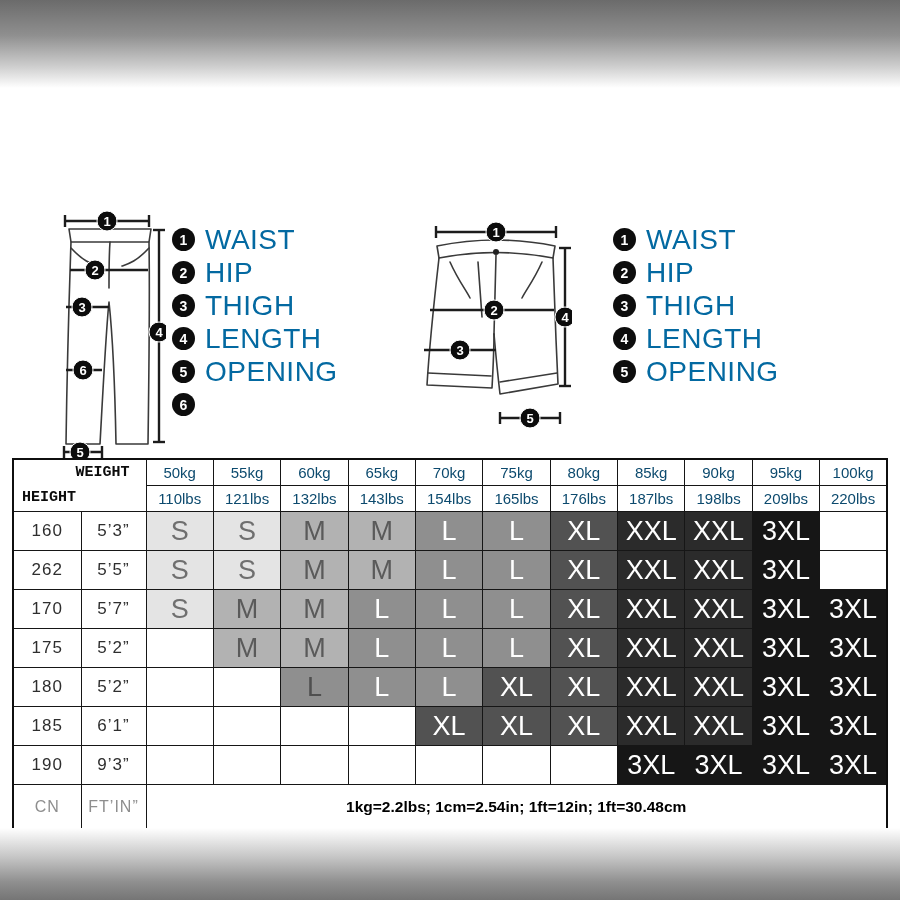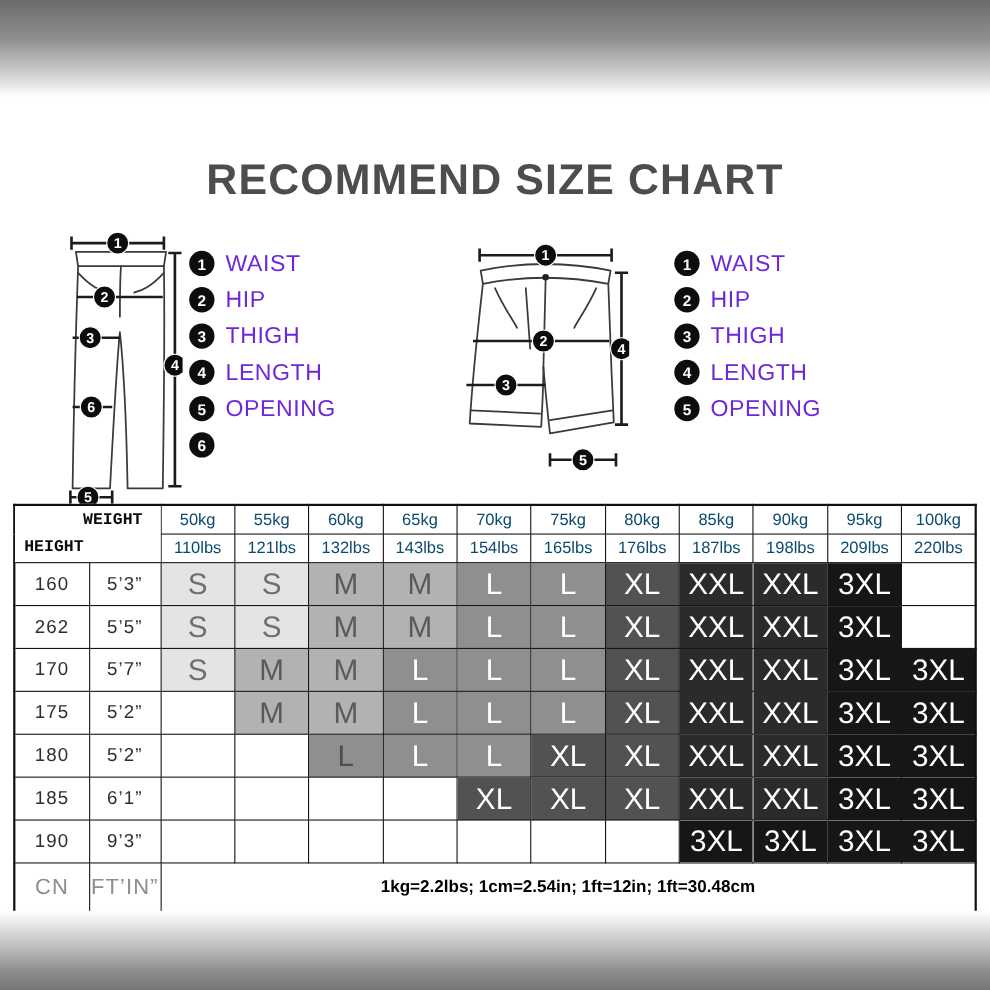--- a/index.html
+++ b/index.html
@@ -19,45 +19,44 @@
   .marker-circle{fill:#0c0c0c;stroke:#ffffff;stroke-width:1;}
   .marker-num{fill:#ffffff;font-size:13px;font-weight:bold;text-anchor:middle;
         font-family:"Liberation Sans",sans-serif;}
   .legend{position:absolute;list-style:none;margin:0;padding:0;}
   #pants-legend{left:172px;top:223px;}
   #shorts-legend{left:613px;top:223px;}
   .legend li{display:flex;align-items:center;height:33px;gap:10px;}
   .bullet{width:23px;height:23px;border-radius:50%;background:#0d0d0d;color:#fff;
         font-size:14px;font-weight:bold;display:flex;align-items:center;justify-content:center;
         flex:0 0 23px;}
-  .legend-label{font-size:21px;color:#6d28d9;letter-spacing:0.5px;white-space:nowrap;}
+  .legend-label{font-size:28px;color:#0369a1;letter-spacing:0.5px;white-space:nowrap;}
   #size-table{position:absolute;left:12px;top:458px;width:876px;border-collapse:collapse;
         table-layout:fixed;border:2px solid #0f0f0f;}
   #size-table th,#size-table td{border:1.5px solid #161616;padding:0;text-align:center;
         vertical-align:middle;overflow:hidden;background:#fff;}
   .kg,.lbs{height:25px;font-size:15px;font-weight:400;color:#0c4a6e;}
   .corner{position:relative;
         background:linear-gradient(to bottom right,transparent calc(50% - 1.6px),
         #2a2a2a calc(50% - 0.4px),#2a2a2a calc(50% + 0.8px),transparent calc(50% + 2px)) #fff;font-family:Liberation Mono, monospace;}
   .corner-weight{position:absolute;top:4px;right:16px;font-size:15px;color:#0c0c0c;}
   .corner-height{position:absolute;bottom:5px;left:8px;font-size:15px;color:#0c0c0c;}
   #size-table tbody td{height:38px;}
   .h-cn,.h-ft{font-size:17px;color:#2e2e2e;letter-spacing:1px;}
   .size-cell{font-size:27px;font-weight:400;}
-  .foot-cn,.foot-ft{height:44px;font-size:20px;color:#8e8e8e;letter-spacing:1px;}
+  .foot-cn,.foot-ft{height:44px;font-size:16px;color:#8e8e8e;letter-spacing:1px;}
   .foot-note{font-size:15.5px;font-weight:600;color:#000;letter-spacing:0;}
 </style>
 </head>
 <body>
 
 <div class="page">
 
   <div class="bar-top"></div>
 
-  <h1 class="title">RECOMMEND SIZE CHART</h1>
 
   <svg id="pants-svg" class="diagram-svg" width="108" height="248" viewBox="0 0 108 248">
     <g class="garment">
       <path d="M11,19 L93,19 L91,32 L13,32 Z"></path>
       <path d="M13,32 C11,90 9,160 8,234 L42,234 C45,180 48,120 51,92 C54,120 57,180 58,234 L90,234 C91,160 92,90 91,32"></path>
       <path d="M52,32 C51,45 51,62 51,78"></path>
       <path d="M13,38 C26,52 34,54 40,56"></path>
       <path d="M91,38 C78,52 70,54 64,56"></path>
     </g>
     <g>

